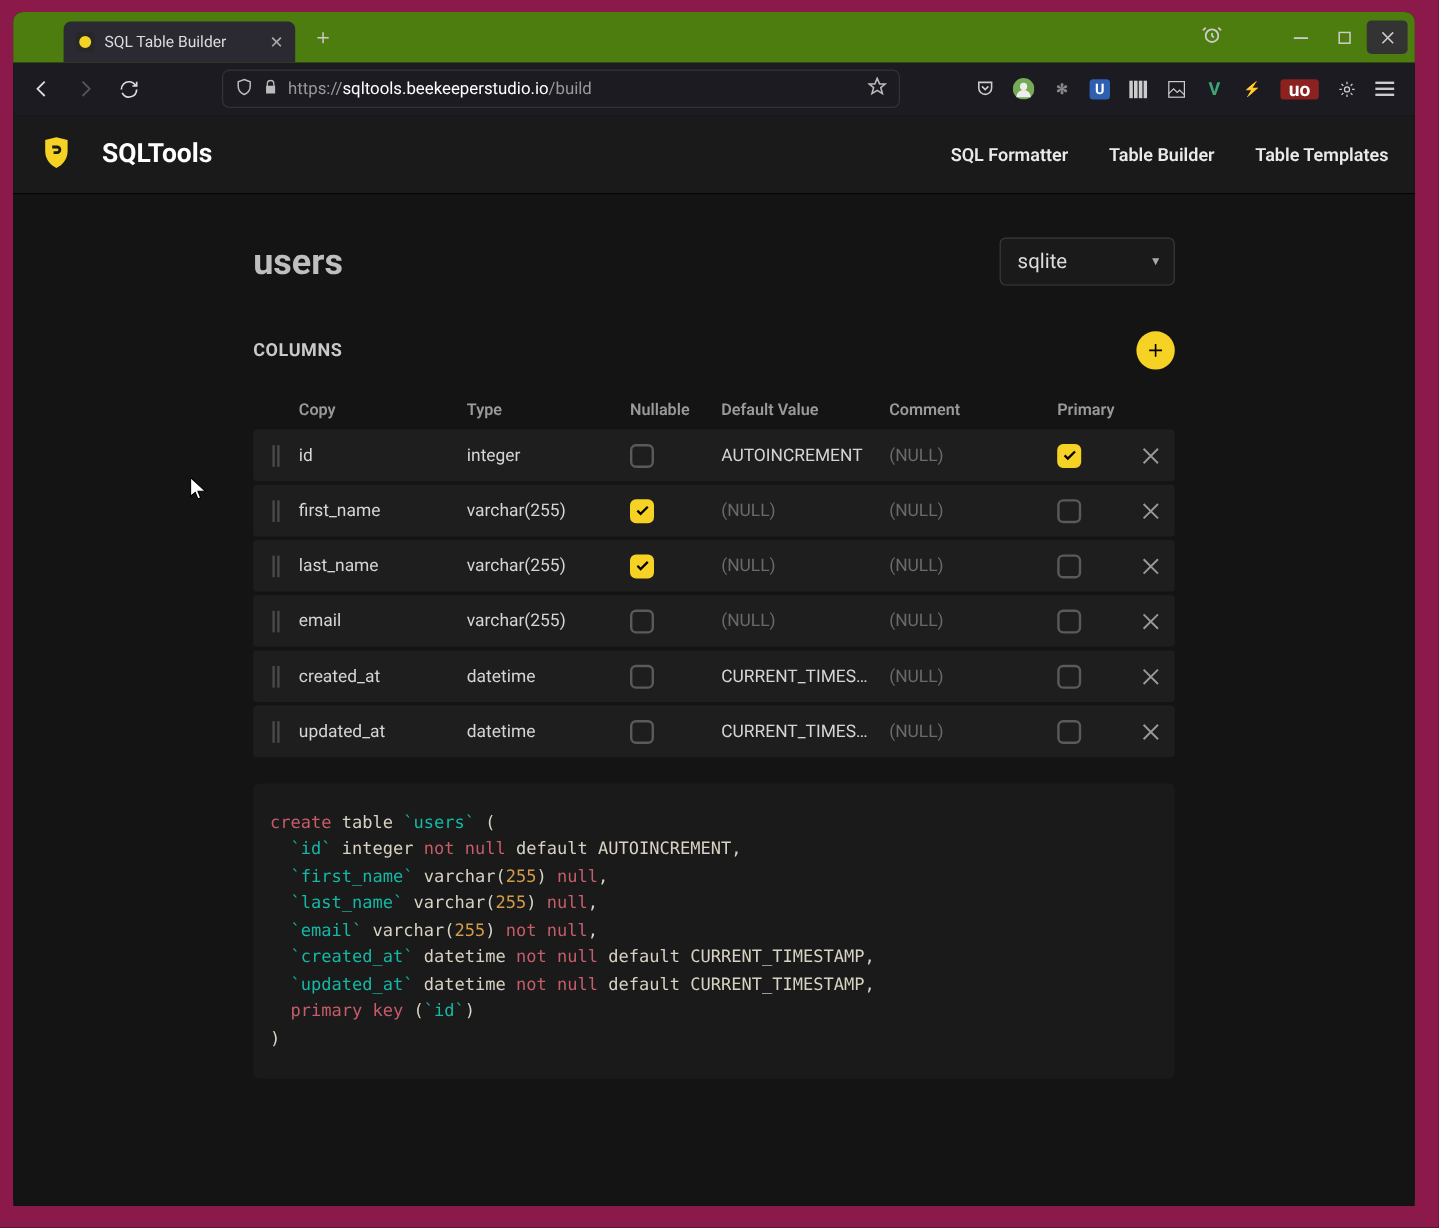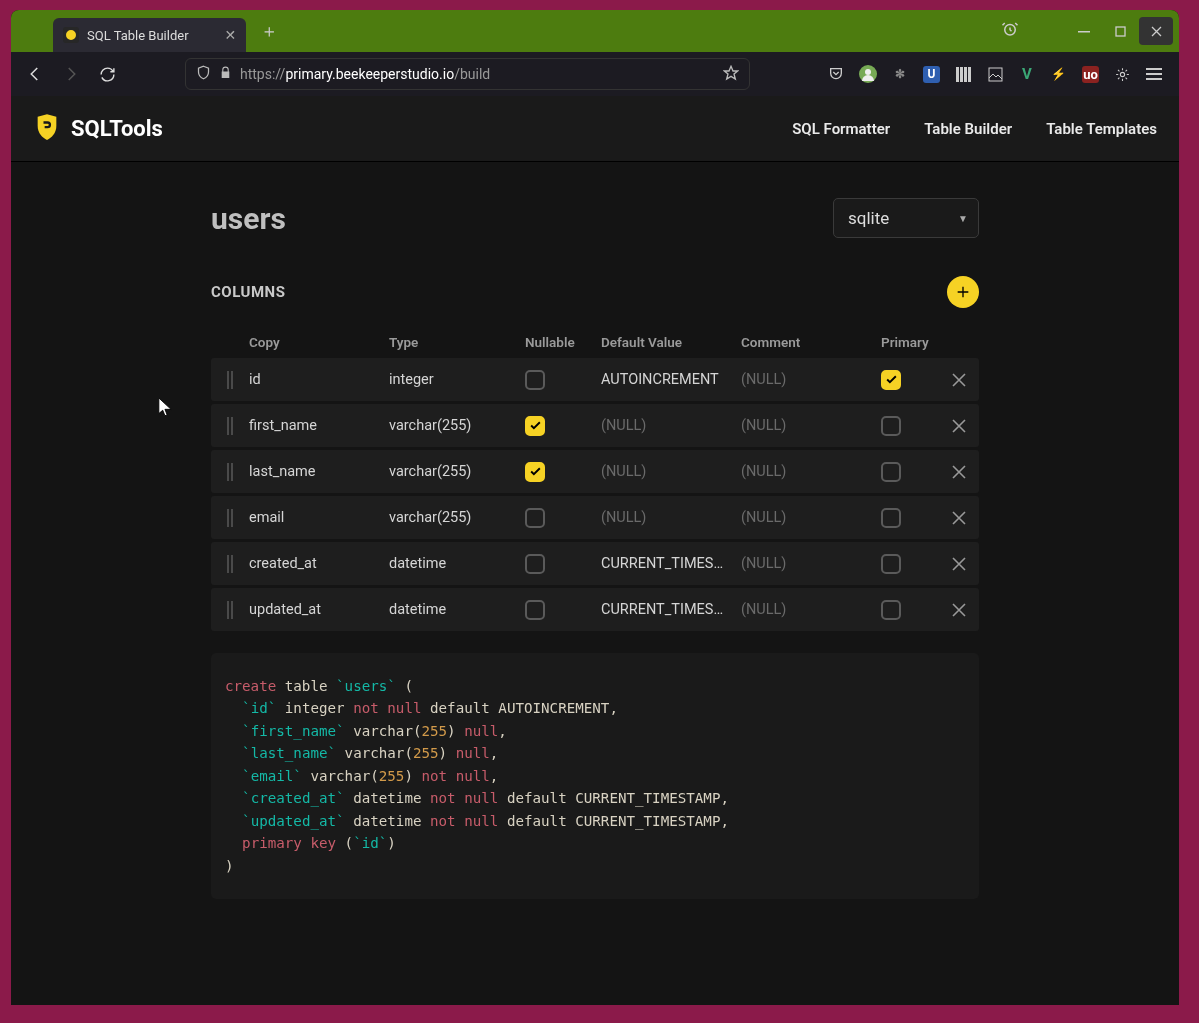--- a/index.html
+++ b/index.html
@@ -41,21 +41,21 @@
 .url-bar{ flex:1; max-width:565px; margin-left:56px; height:32px; background:#1c1b22; border:1px solid #333; border-radius:6px; display:flex; align-items:center; padding:0 10px; gap:8px; color:#ccc; font-size:14px;}
 .url-bar .lock,.url-bar .shield{color:#bbb;}
 .url-text span.domain{color:#fff;}
 .url-text span.rest{color:#999;}
 .star{margin-left:auto;color:#bbb;}
 .ext-icons{ margin-left:auto; display:flex; align-items:center; gap:14px; padding-right:6px;}
 .ext-icons .ico{ width:18px;height:18px;display:flex;align-items:center;justify-content:center;color:#ccc;font-size:12px;font-weight:bold;}
 .appnav{
   height:66px; background:#1a1a1a; border-bottom:1px solid #000; display:flex; align-items:center; padding:0 22px;
 }
-.brand{ display:flex; align-items:center; gap:10px; color:#fff; font-size:22px; font-weight:700;}
+.brand{ display:flex; align-items:center; gap:24px; color:#fff; font-size:22px; font-weight:700;}
 .brand .logo svg{width:28px;height:28px;}
 .navlinks{ margin-left:auto; display:flex; gap:34px; color:#eaeaea; font-size:15px; font-weight:600;}
 .navlinks div{cursor:pointer;}
 .content{ flex:1; overflow:auto; background:#141414;}
 .content::-webkit-scrollbar{width:10px;}
 .content::-webkit-scrollbar-track{background:#141414;}
 .content::-webkit-scrollbar-thumb{background:#3a3a3a;border-radius:5px;}
 .inner{ width:768px; margin:0 auto; padding:36px 0 60px;}
 .header-row{ display:flex; align-items:center; justify-content:space-between;}
 .tname{ color:#bfbfbf; font-size:30px; font-weight:700;}
@@ -147,21 +147,21 @@
         </svg>
       </div>
     <div class="url-bar">
       <span class="shield"><svg width="15" height="15" viewBox="0 0 24 24" fill="none" stroke="#bbb" stroke-width="2">
             <path d="M12 2l8 3v6c0 5-3.5 9-8 11-4.5-2-8-6-8-11V5l8-3z"></path>
           </svg></span>
       <span class="lock"><svg width="13" height="13" viewBox="0 0 24 24" fill="#bbb">
             <path d="M6 10V7a6 6 0 1112 0v3h1v12H5V10h1zm2 0h8V7a4 4 0 10-8 0v3z"></path>
           </svg></span>
       <span class="url-text">
-        <span class="rest">https://</span><span class="domain">primary.beekeeperstudio.io</span><span class="rest">/build</span>
+        <span class="rest">https://</span><span class="domain">sqltools.beekeeperstudio.io</span><span class="rest">/build</span>
       </span>
       <span class="star"><svg width="16" height="16" viewBox="0 0 24 24" fill="none" stroke="#bbb" stroke-width="2">
             <path d="M12 2l3 7h7l-5.5 4.5 2 7.5L12 17l-6.5 4 2-7.5L2 9h7l3-7z"></path>
           </svg></span>
     </div>
     <div class="ext-icons">
       <div class="ico">
           <svg width="16" height="16" viewBox="0 0 24 24" fill="none" stroke="#ccc" stroke-width="2">
             <path d="M4 4h16v7a8 8 0 01-16 0V4z"></path>
             <path d="M8 9l4 4 4-4"></path>
@@ -185,21 +185,21 @@
           </svg>
         </div>
       <div class="ico">
           <svg width="15" height="15" viewBox="0 0 15 15" fill="none" stroke="#ccc">
             <rect x="1" y="1" width="13" height="13"></rect>
             <path d="M1 11l4-4 3 3 2-2 4 4"></path>
           </svg>
         </div>
       <div class="ico" style="color:#3ba776;font-size:15px">V</div>
       <div class="ico" style="color:#c44">⚡</div>
-      <div class="ico" style="background:#8b2220;color:#fff;border-radius:3px;font-size:13px;width:17px;height:17px">uo</div>
+      <div class="ico" style="background:#8b2220;color:#fff;border-radius:3px;font-size:16px;width:32px;height:17px">uo</div>
       <div class="ico">
           <svg width="17" height="17" viewBox="0 0 24 24" fill="none" stroke="#ccc" stroke-width="1.5">
             <circle cx="12" cy="12" r="3"></circle>
             <path d="M12 3v3M12 18v3M3 12h3M18 12h3M5.6 5.6l2.1 2.1M16.3 16.3l2.1 2.1M5.6 18.4l2.1-2.1M16.3 7.7l2.1-2.1"></path>
           </svg>
         </div>
       <div class="ico">
           <svg width="16" height="16" viewBox="0 0 16 16" fill="#ccc">
             <rect y="2" width="16" height="2"></rect>
             <rect y="7" width="16" height="2"></rect>

